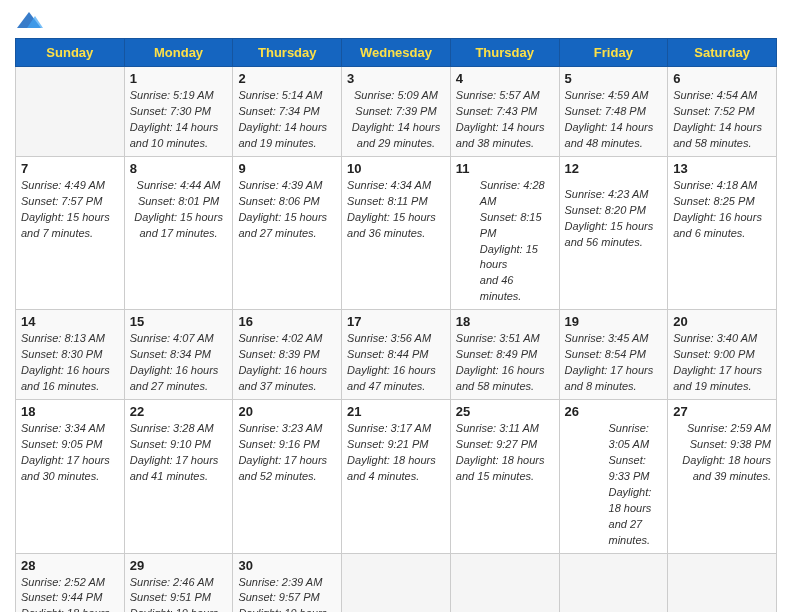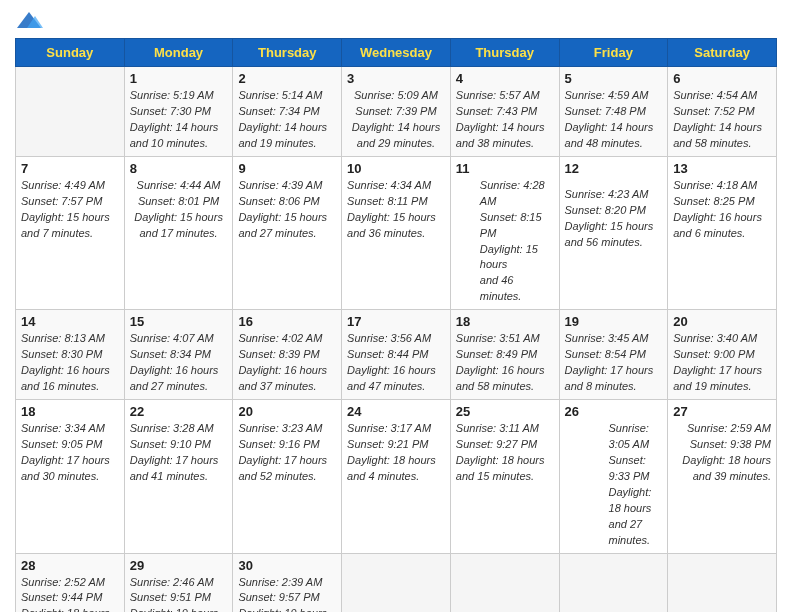--- a/index.html
+++ b/index.html
@@ -285,21 +285,21 @@
 and 41 minutes.</div>
         </td>
         <td>
           <div class="day-number">20</div>
           <div class="day-info" style="white-space: pre-line;">Sunrise: 3:23 AM
 Sunset: 9:16 PM
 Daylight: 17 hours
 and 52 minutes.</div>
         </td>
         <td>
-          <div class="day-number">24</div>
+          <div class="day-number">21</div>
           <div class="day-info" style="white-space: pre-line;">Sunrise: 3:17 AM
 Sunset: 9:21 PM
 Daylight: 18 hours
 and 4 minutes.</div>
         </td>
         <td>
           <div class="day-number">25</div>
           <div class="day-info" style="white-space: pre-line;">Sunrise: 3:11 AM
 Sunset: 9:27 PM
 Daylight: 18 hours

